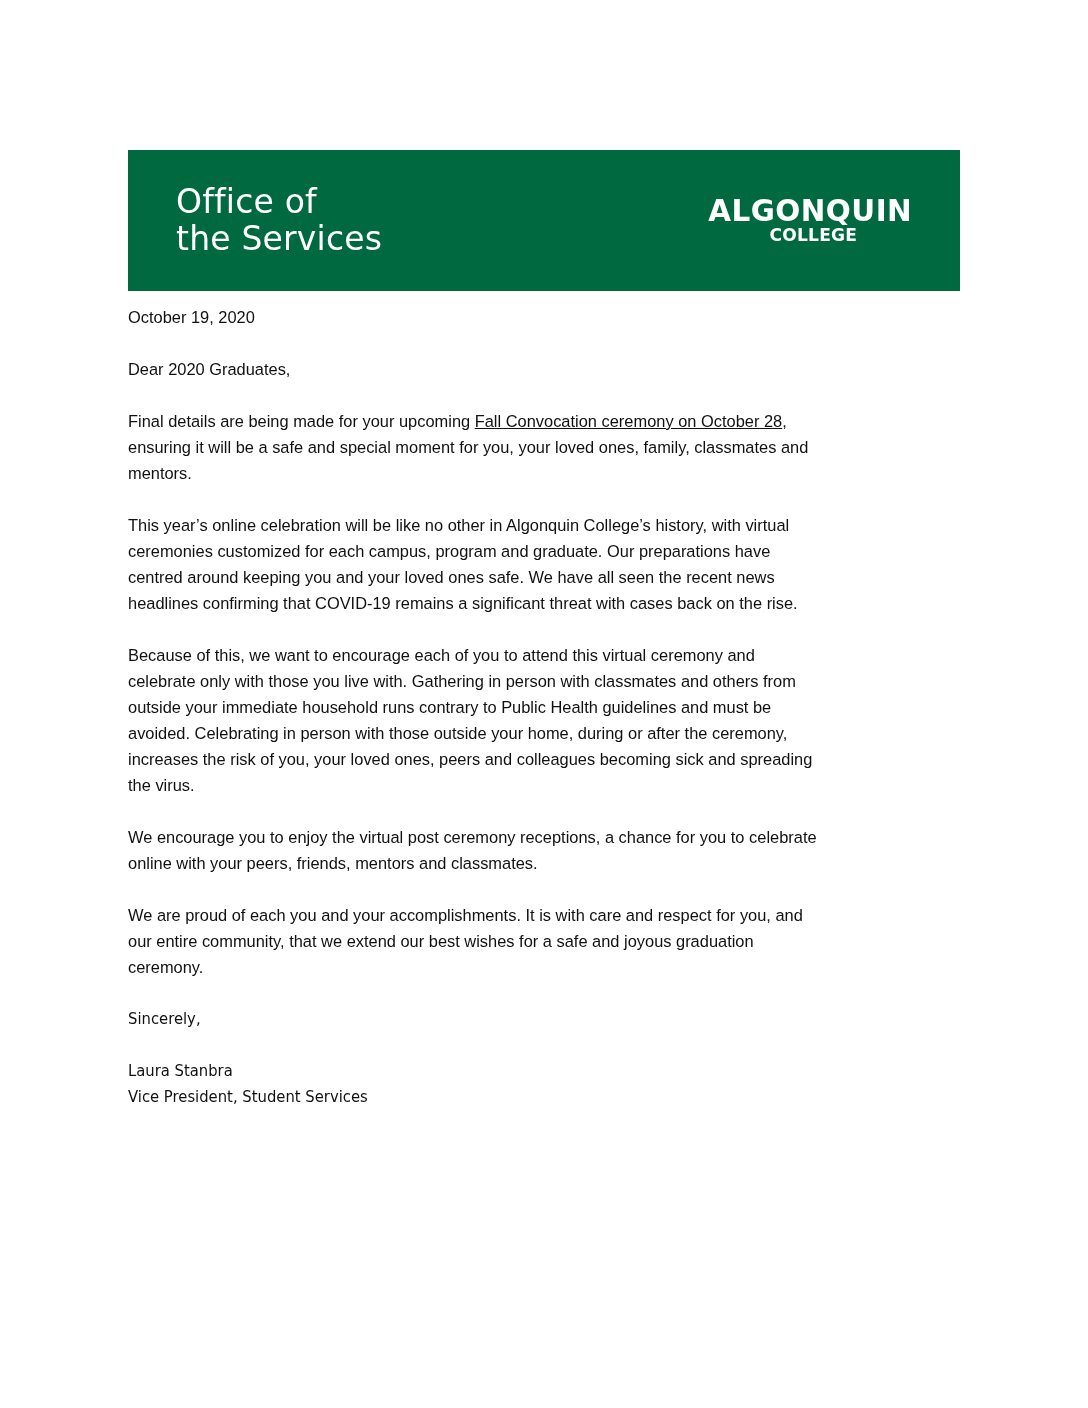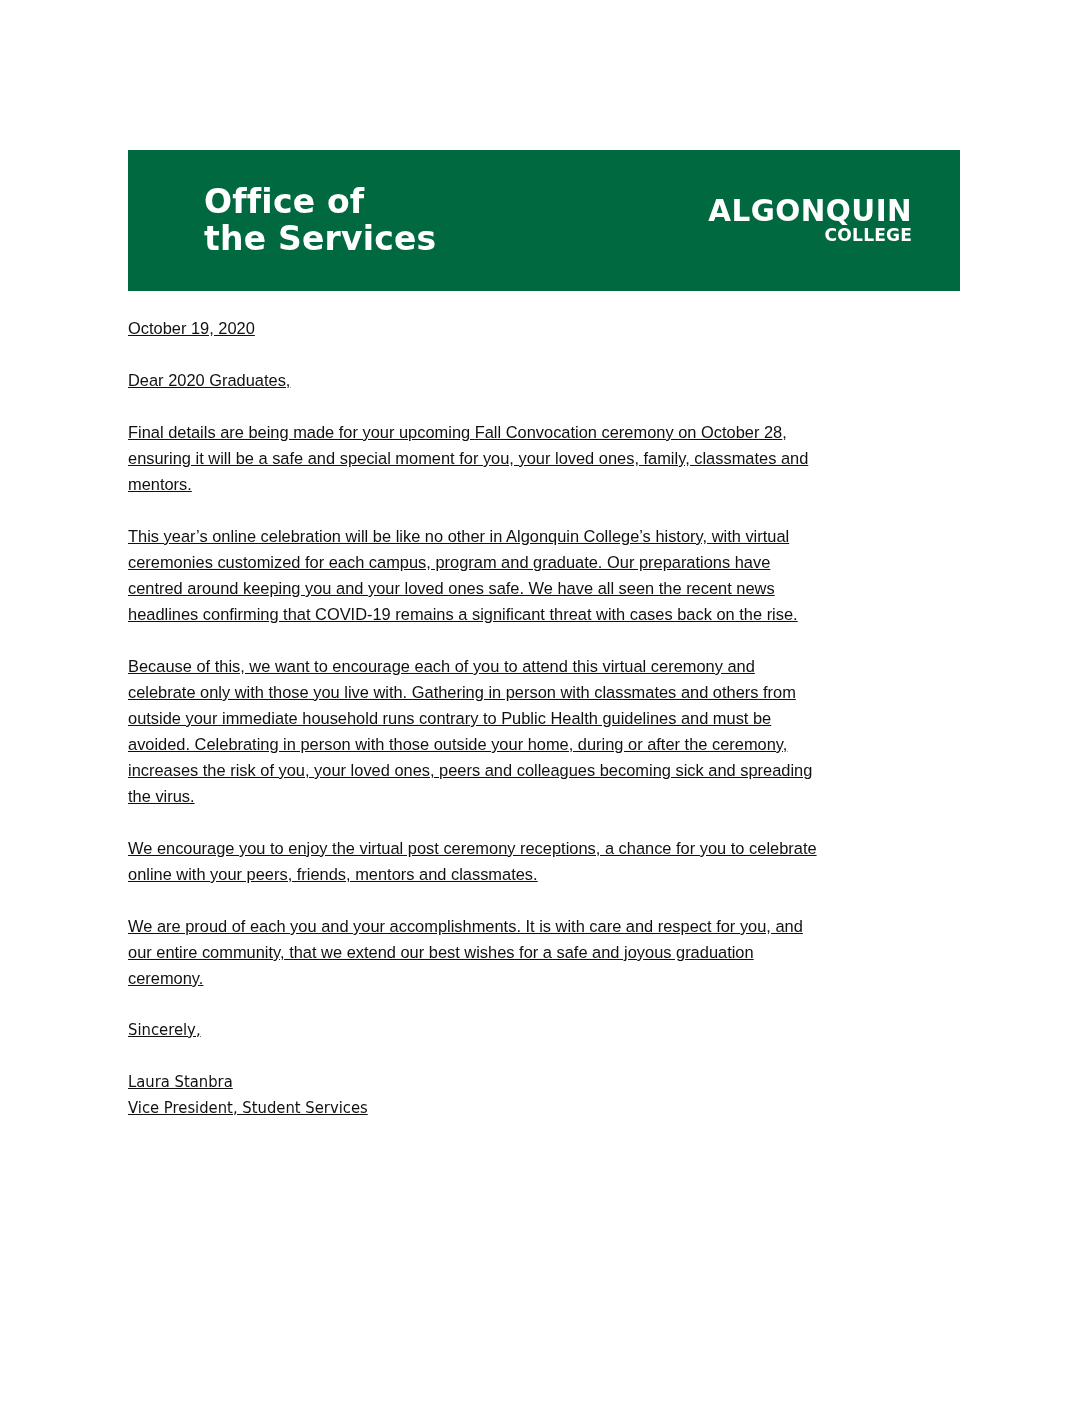--- a/index.html
+++ b/index.html
@@ -22,32 +22,31 @@
       width: 832px;
       height: 141px;
       background: #006940;
     }
     .banner-title {
       position: absolute;
       left: 48px;
       top: 33px;
       color: #ffffff;
       font-family: "DejaVu Sans", sans-serif;
-      font-weight: 700;
+      font-weight: 400;
       font-size: 33px;
       line-height: 37px;
       letter-spacing: 0.2px;
-      margin-left: 28px;
     }
     .banner-title span { display: block; }
     .logo {
       position: absolute;
       right: 48px;
       top: 46px;
-      text-align: right;
+      text-align: center;
       color: #ffffff;
     }
     .logo-main {
       display: block;
       font-family: "DejaVu Sans", sans-serif;
       font-weight: 900;
       font-size: 30px;
       line-height: 30px;
       letter-spacing: 0.5px;
       transform: scaleX(0.98);
@@ -60,27 +59,26 @@
       font-size: 18px;
       line-height: 18px;
       margin-top: 0px;
       letter-spacing: 0.2px;
       transform: scaleX(0.95);
       transform-origin: right;
     }
     .letter {
       position: absolute;
       left: 128px;
-      top: 315px;
+      top: 304px;
       width: 840px;
       font-family: "Liberation Sans", sans-serif;
       font-size: 17.2px;
       line-height: 26px;
       color: #111111;
-      text-decoration: underline;
     }
     .letter p {
       margin: 0 0 26px 0;
       transform: scaleX(0.955);
       transform-origin: left;
       white-space: nowrap;
     }
     .letter p span.line { display: block; }
     .letter a {
       color: #111111;

